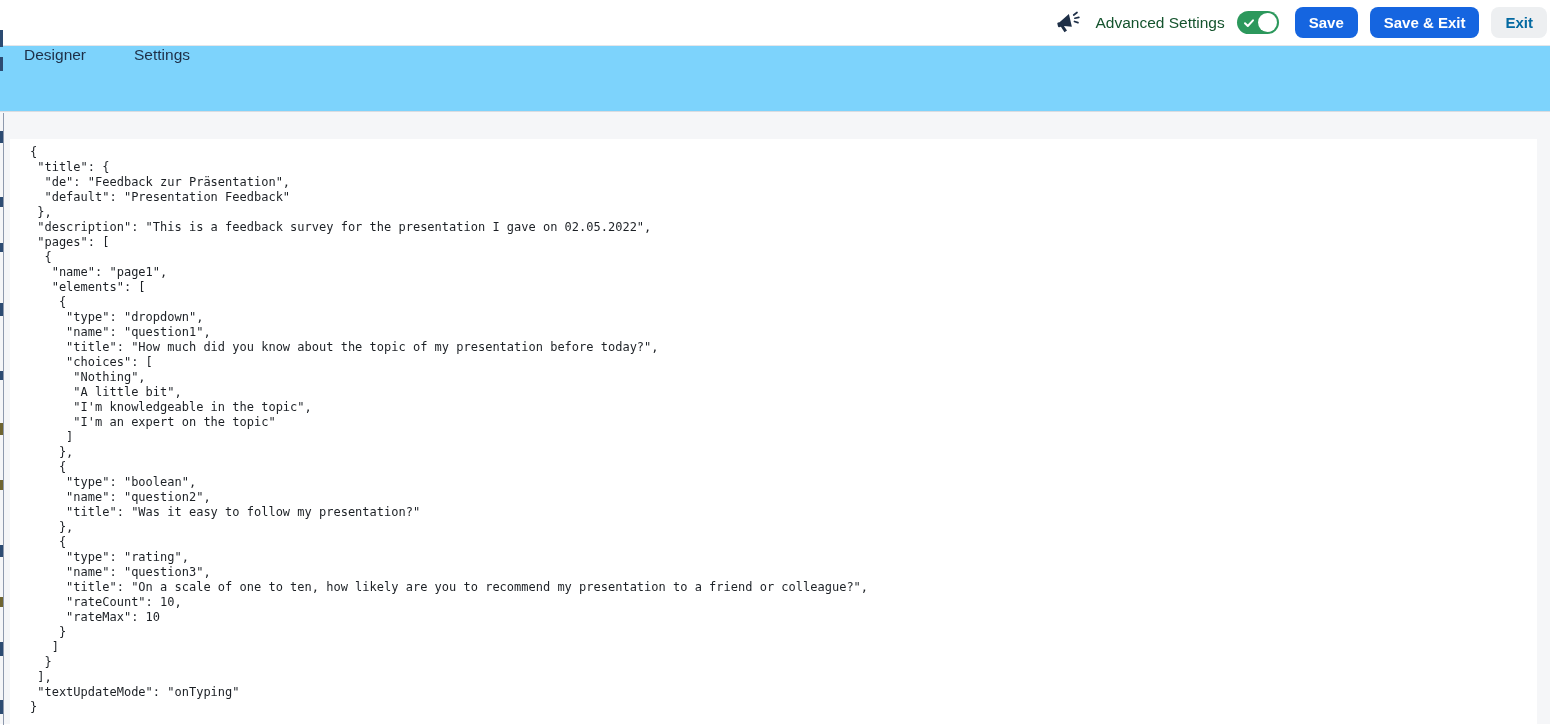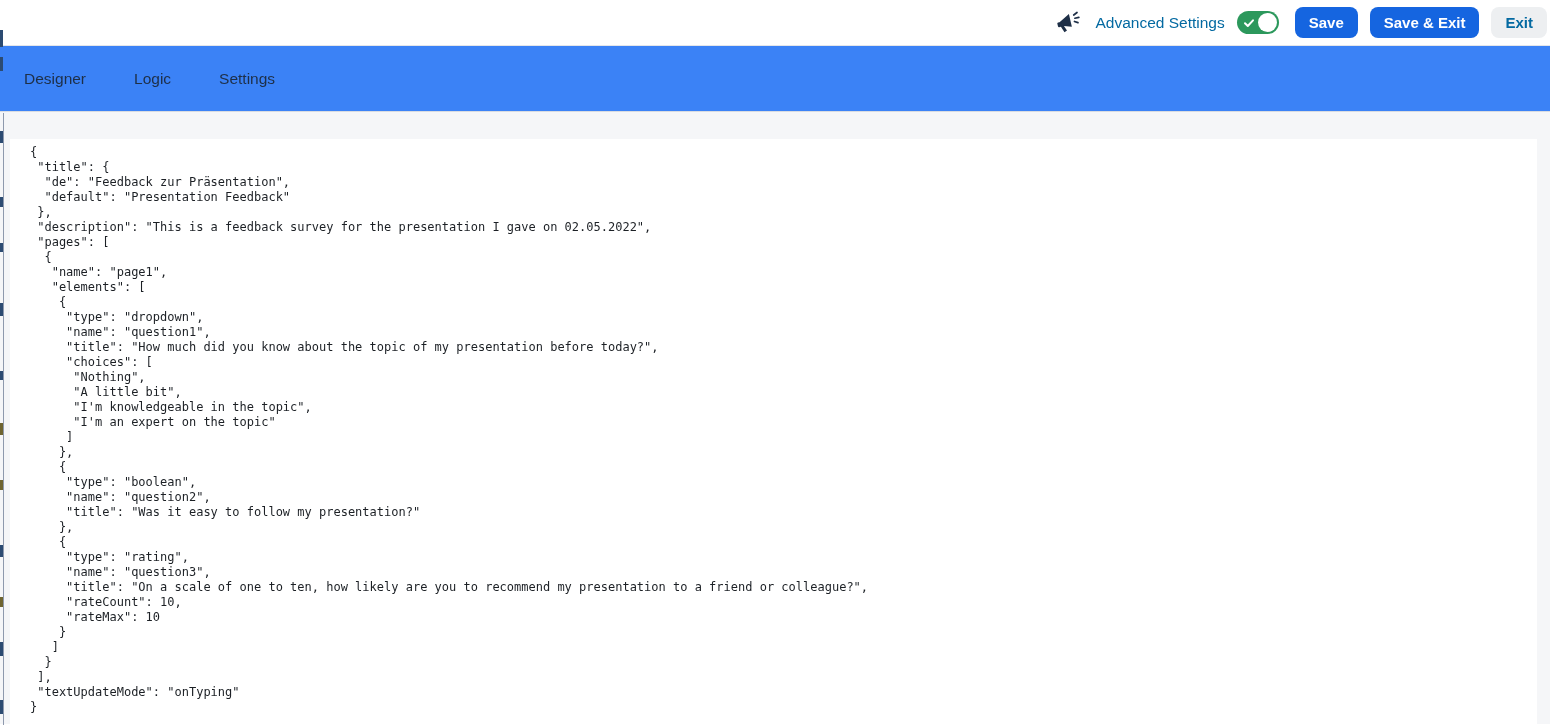--- a/index.html
+++ b/index.html
@@ -11,40 +11,40 @@
     color:#1e2f47;
   }
 
   
   .topbar {
     height:46px; background:#fff; border-bottom:1px solid #e4e6ea;
     display:flex; align-items:center; justify-content:flex-end;
     padding-right:3px; gap:12px;
   }
   .megaphone { width:30px; height:30px; display:flex; align-items:center; justify-content:center; cursor:pointer; }
-  .adv-label { font-size:15.5px; color:#0369a1; }
+  .adv-label { font-size:15.5px; color:#14532d; }
   .toggle {
     width:42px; height:23px; border-radius:12px; background:#2c985c;
     border:none; position:relative; display:inline-flex; align-items:center;
     cursor:pointer; padding:0 0 0 6px; margin-right:4px;
   }
   .toggle .knob {
     position:absolute; right:2px; top:2px; width:19px; height:19px;
     border-radius:50%; background:#fff;
   }
   .btn {
     height:31px; border:none; border-radius:8px; padding:0 14px;
     font-size:15px; font-weight:700; cursor:pointer;
     font-family:"Liberation Sans","DejaVu Sans",sans-serif;
   }
   .btn.primary { background:#1565e0; color:#fff; }
   .btn.light   { background:#edeff1; color:#0369a1; }
 
   
-  .tabbar { height:66px; background:#3b82f6; border-bottom:1px solid #d9dce1; display:flex; align-items:center; }
+  .tabbar { height:66px; background:#7dd3fc; border-bottom:1px solid #d9dce1; display:flex; align-items:flex-start; }
   .tab {
     background:none; border:none; padding:0 24px; cursor:pointer;
     font-size:15.5px; color:#1e2f47; position:relative;
     display:flex; align-items:center;
     font-family:"Liberation Sans","DejaVu Sans",sans-serif;
   }
   .tab.active { font-weight:700; }
   .tab.active::after {
     content:""; position:absolute; left:0; right:0; bottom:-1px; height:3px;
     background:#2b7cee;
@@ -97,21 +97,20 @@
       </span>
       <span class="knob"></span>
     </button>
     <button class="btn primary">Save</button>
     <button class="btn primary">Save &amp; Exit</button>
     <button class="btn light">Exit</button>
   </header>
 
   <nav class="tabbar">
     <button class="tab">Designer</button>
-    <button class="tab">Logic</button>
     <button class="tab">Settings</button>
   </nav>
 
   <main class="content">
     <div class="editor">
       <pre>{
  "title": {
   "de": "Feedback zur Präsentation",
   "default": "Presentation Feedback"
  },

